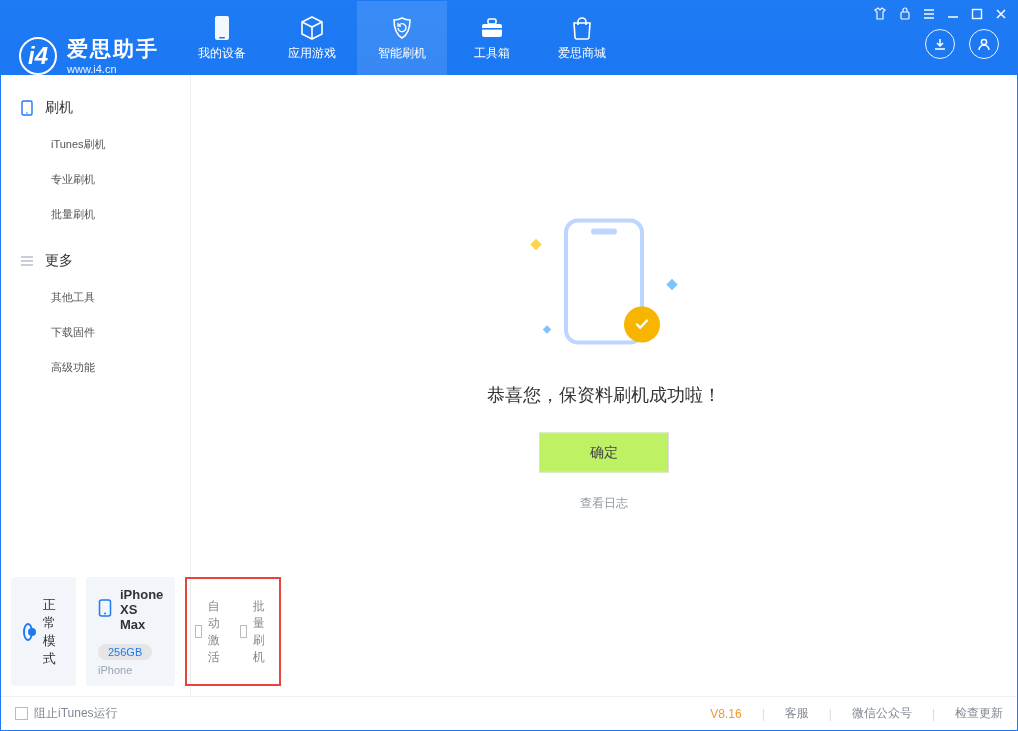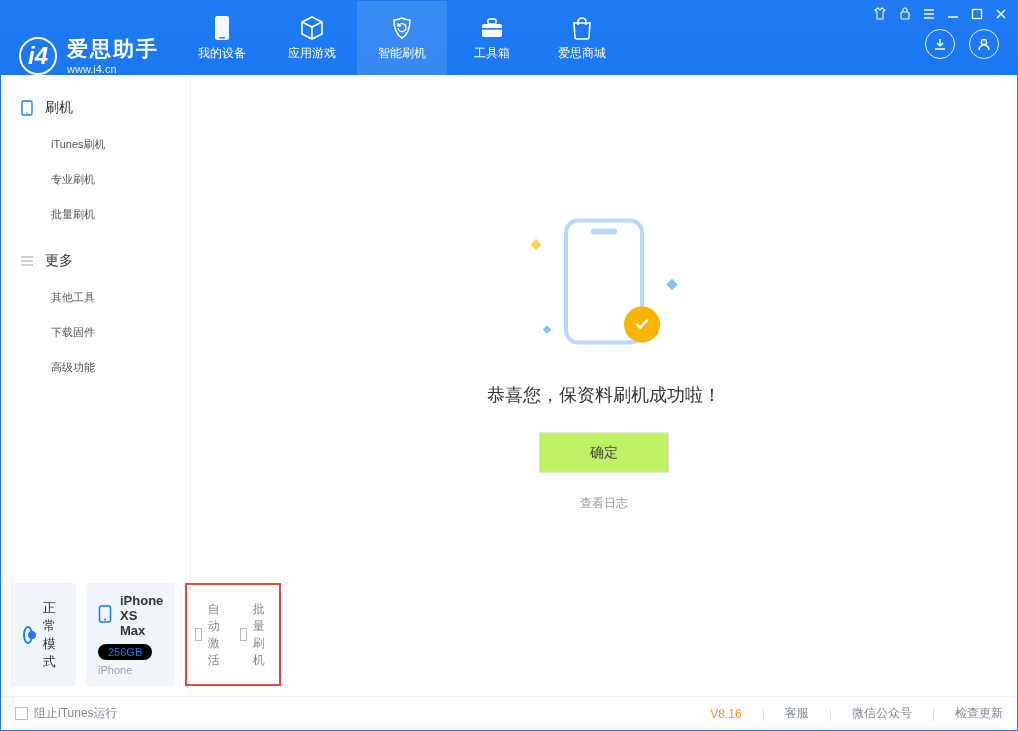--- a/index.html
+++ b/index.html
@@ -28,21 +28,21 @@
   .side-head .hicon{ width:16px; height:16px; display:flex; align-items:center; justify-content:center; color:#1d7af3;}
   .side-item { padding:10px 18px 10px 50px; font-size:11px; color:#555; cursor:pointer; }
   .side-item.active { color:#1d7af3; }
   .side-bottom { padding:10px; display:flex; flex-direction:row; gap:10px;}
   .mode-card { background:#f2f6fb; border-radius:3px; padding:10px 12px; display:flex; align-items:center; gap:10px; font-size:13px; color:#333;}
   .mode-card .dot{ width:18px;height:18px;border:2px solid #1d7af3;border-radius:50%; position:relative;}
   .mode-card .dot::after{content:"";position:absolute;left:3px;top:3px;width:8px;height:8px;border-radius:50%;background:#1d7af3;}
   .device-card { background:#f2f6fb; border-radius:3px; padding:10px 12px; }
   .device-card .dv-row{display:flex; align-items:center; gap:8px;}
   .device-card .dv-name{font-weight:bold; font-size:13px; color:#333;}
-  .device-card .capacity{ display:inline-block; margin-top:6px; font-size:11px; color:#1d7af3; background:#000000; border-radius:10px; padding:2px 10px;}
+  .device-card .capacity{ display:inline-block; margin-top:12px; font-size:11px; color:#1d7af3; background:#e5e5e5; border-radius:10px; padding:2px 10px;}
   .device-card .subtype{ font-size:11px; color:#9aa3ad; margin-top:4px;}
   .check-row { border:2px solid #e8433c; padding:10px 8px; display:flex; gap:14px; align-items:center;}
   .chk { display:flex; align-items:center; gap:6px; font-size:12px; color:#888; cursor:pointer;}
   .chk .box{ width:13px;height:13px;border:1px solid #bbb; background:#fff;}
   
   .main { flex:1; position:relative; }
   .center { position:absolute; left:50%; top:46%; transform:translate(-50%,-50%); text-align:center; width:420px;}
   .illus { width:180px; height:150px; margin:0 auto 22px; position:relative;}
   .phone { position:absolute; left:50%; top:8px; transform:translateX(-50%); width:80px; height:126px; border:4px solid #bcd6ff; border-radius:14px; background:#fff;}
   .phone::before{content:""; position:absolute; top:6px; left:50%; transform:translateX(-50%); width:26px; height:6px; background:#bcd6ff; border-radius:3px;}

